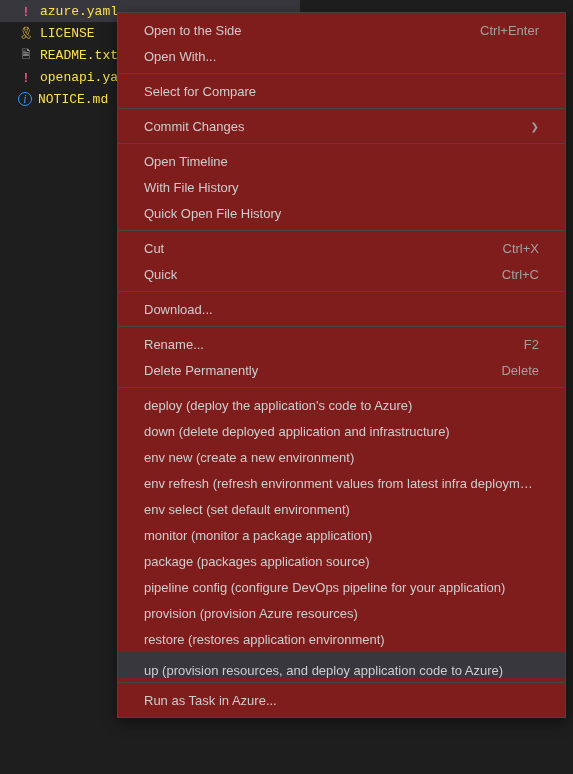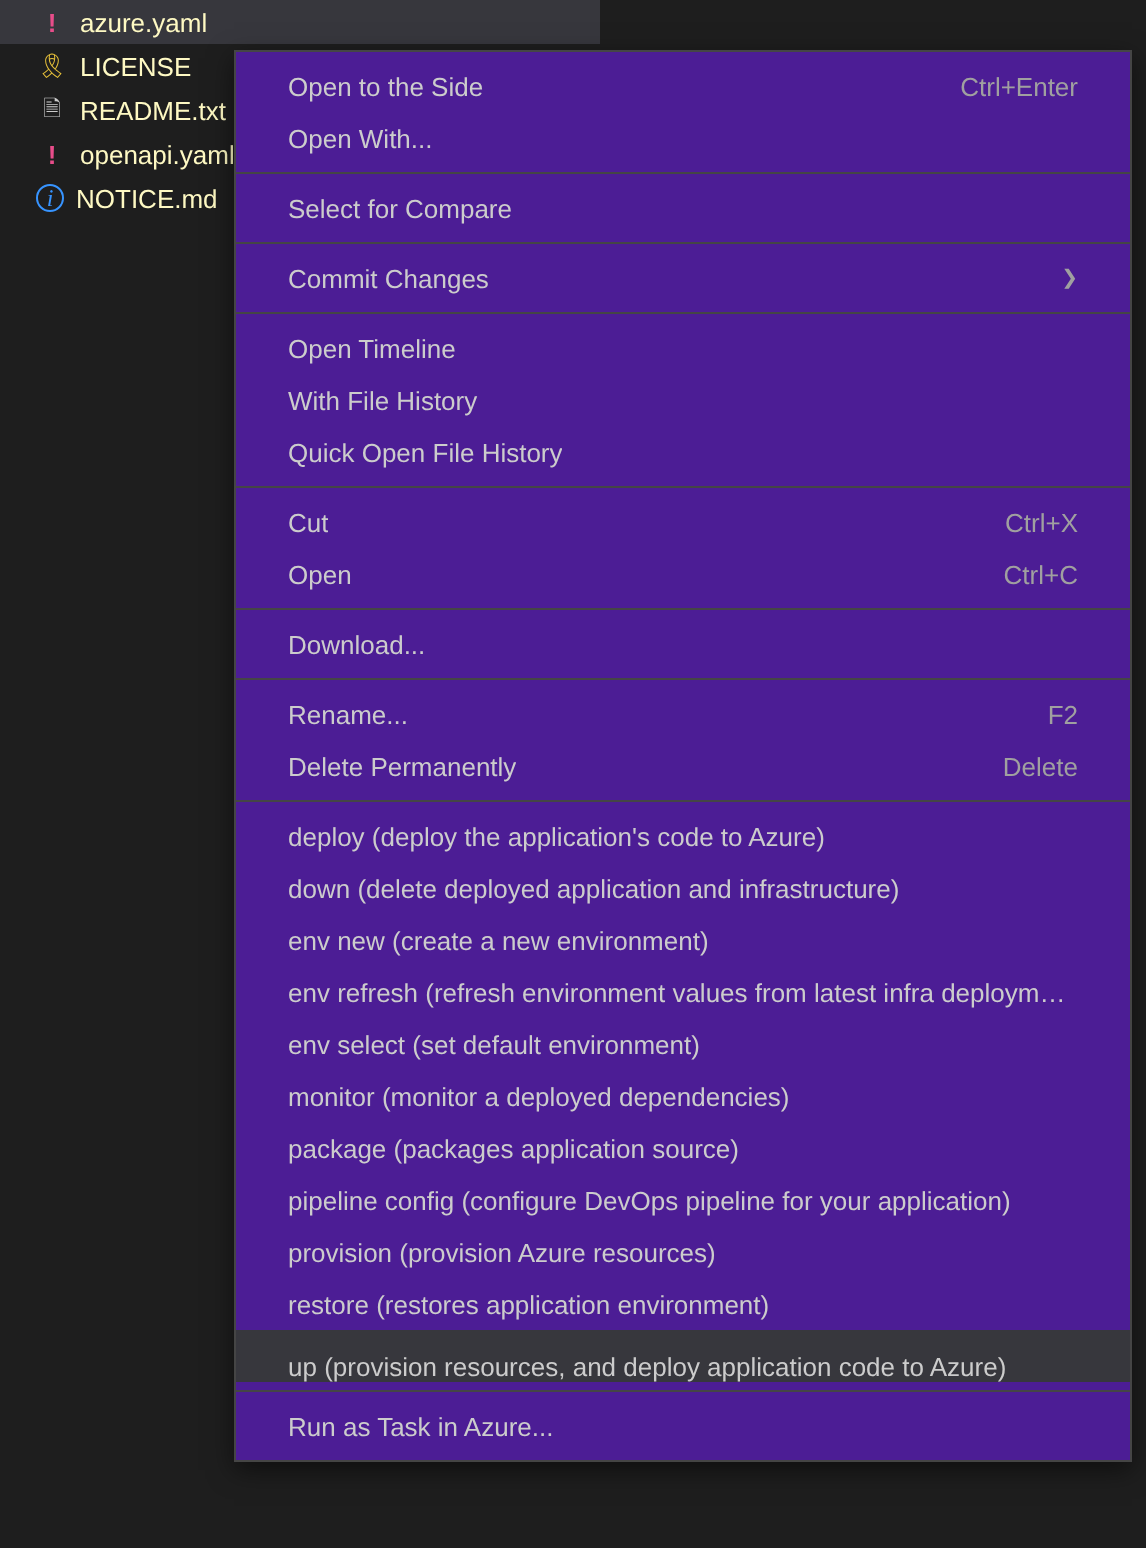--- a/index.html
+++ b/index.html
@@ -34,29 +34,30 @@
     }
     .file-icon {
       width: 16px;
       height: 16px;
       display: inline-flex;
       align-items: center;
       justify-content: center;
       flex-shrink: 0;
     }
     .file-label {
-      color: #fef9c3;
+      color: #fde047;
       white-space: nowrap;
+      font-family: Liberation Mono, monospace;
     }
     .context-menu {
       position: absolute;
       left: 117px;
-      top: 25px;
+      top: 12px;
       width: 449px;
-      background: #4c1d95;
+      background: #7f1d1d;
       border: 1px solid #454545;
       box-shadow: 0 4px 12px rgba(0,0,0,0.5);
       padding: 4px 0;
     }
     .menu-item {
       display: flex;
       align-items: center;
       justify-content: space-between;
       height: 26px;
       padding: 0 26px;
@@ -154,21 +155,21 @@
     </div>
     <div class="menu-item">
       <span class="label">Quick Open File History</span>
     </div>
     <div class="menu-separator"></div>
     <div class="menu-item">
       <span class="label">Cut</span>
       <span class="shortcut">Ctrl+X</span>
     </div>
     <div class="menu-item">
-      <span class="label">Open</span>
+      <span class="label">Quick</span>
       <span class="shortcut">Ctrl+C</span>
     </div>
     <div class="menu-separator"></div>
     <div class="menu-item">
       <span class="label">Download...</span>
     </div>
     <div class="menu-separator"></div>
     <div class="menu-item">
       <span class="label">Rename...</span>
       <span class="shortcut">F2</span>
@@ -187,21 +188,21 @@
     <div class="menu-item">
       <span class="label">env new (create a new environment)</span>
     </div>
     <div class="menu-item">
       <span class="label">env refresh (refresh environment values from latest infra deployment)</span>
     </div>
     <div class="menu-item">
       <span class="label">env select (set default environment)</span>
     </div>
     <div class="menu-item">
-      <span class="label">monitor (monitor a deployed dependencies)</span>
+      <span class="label">monitor (monitor a package application)</span>
     </div>
     <div class="menu-item">
       <span class="label">package (packages application source)</span>
     </div>
     <div class="menu-item">
       <span class="label">pipeline config (configure DevOps pipeline for your application)</span>
     </div>
     <div class="menu-item">
       <span class="label">provision (provision Azure resources)</span>
     </div>

